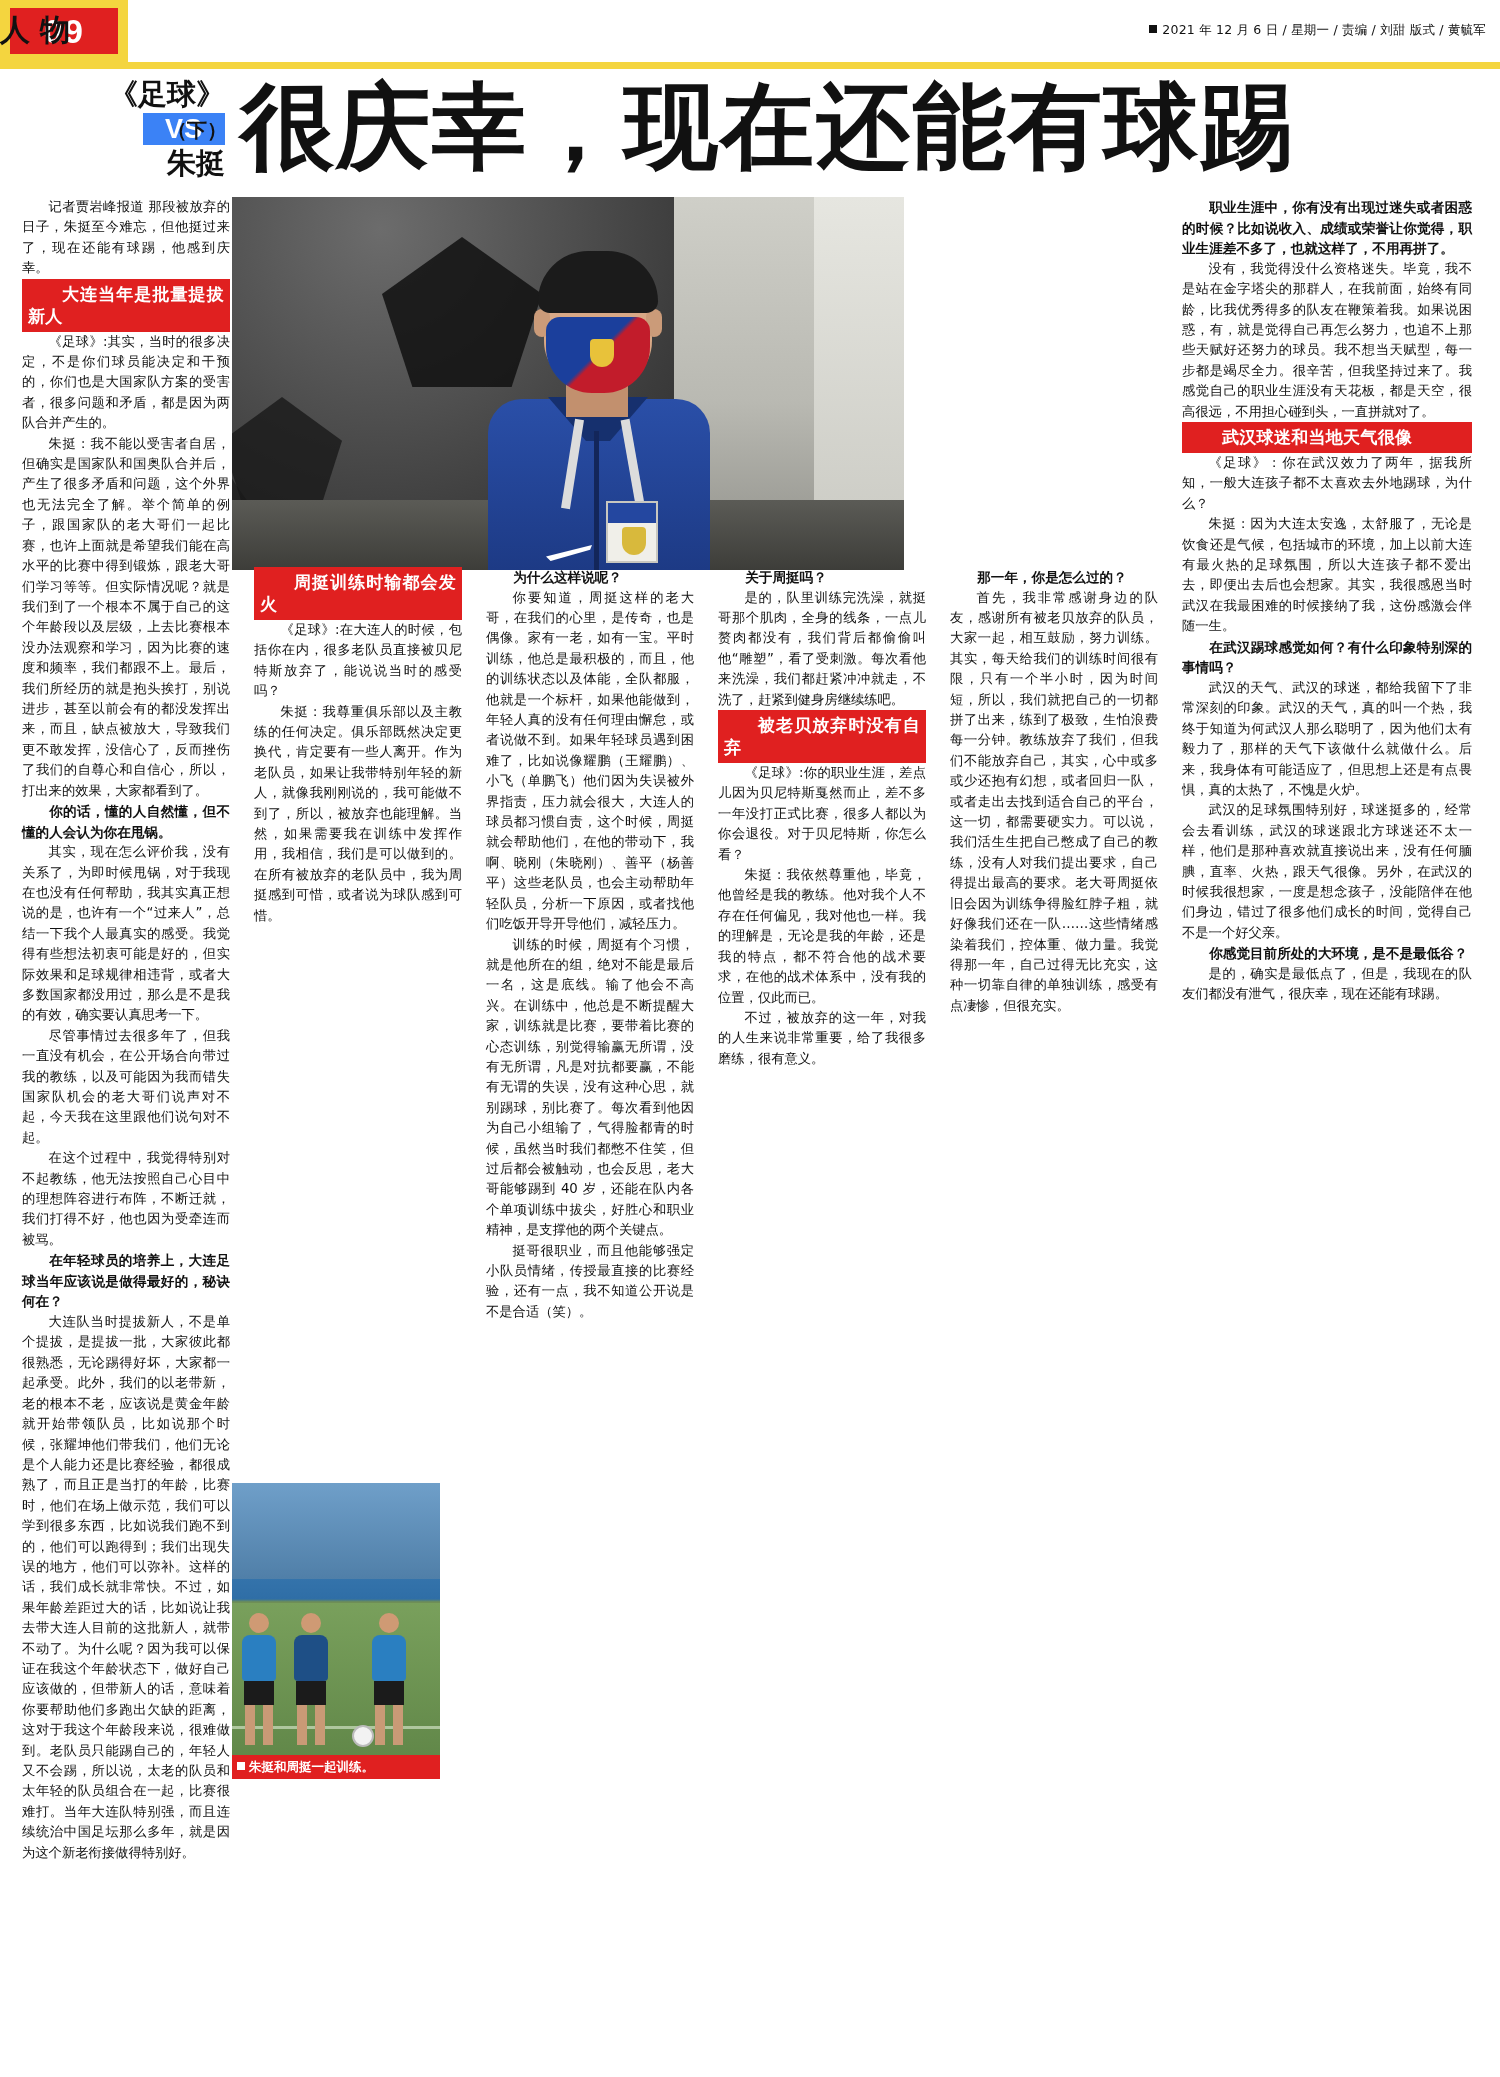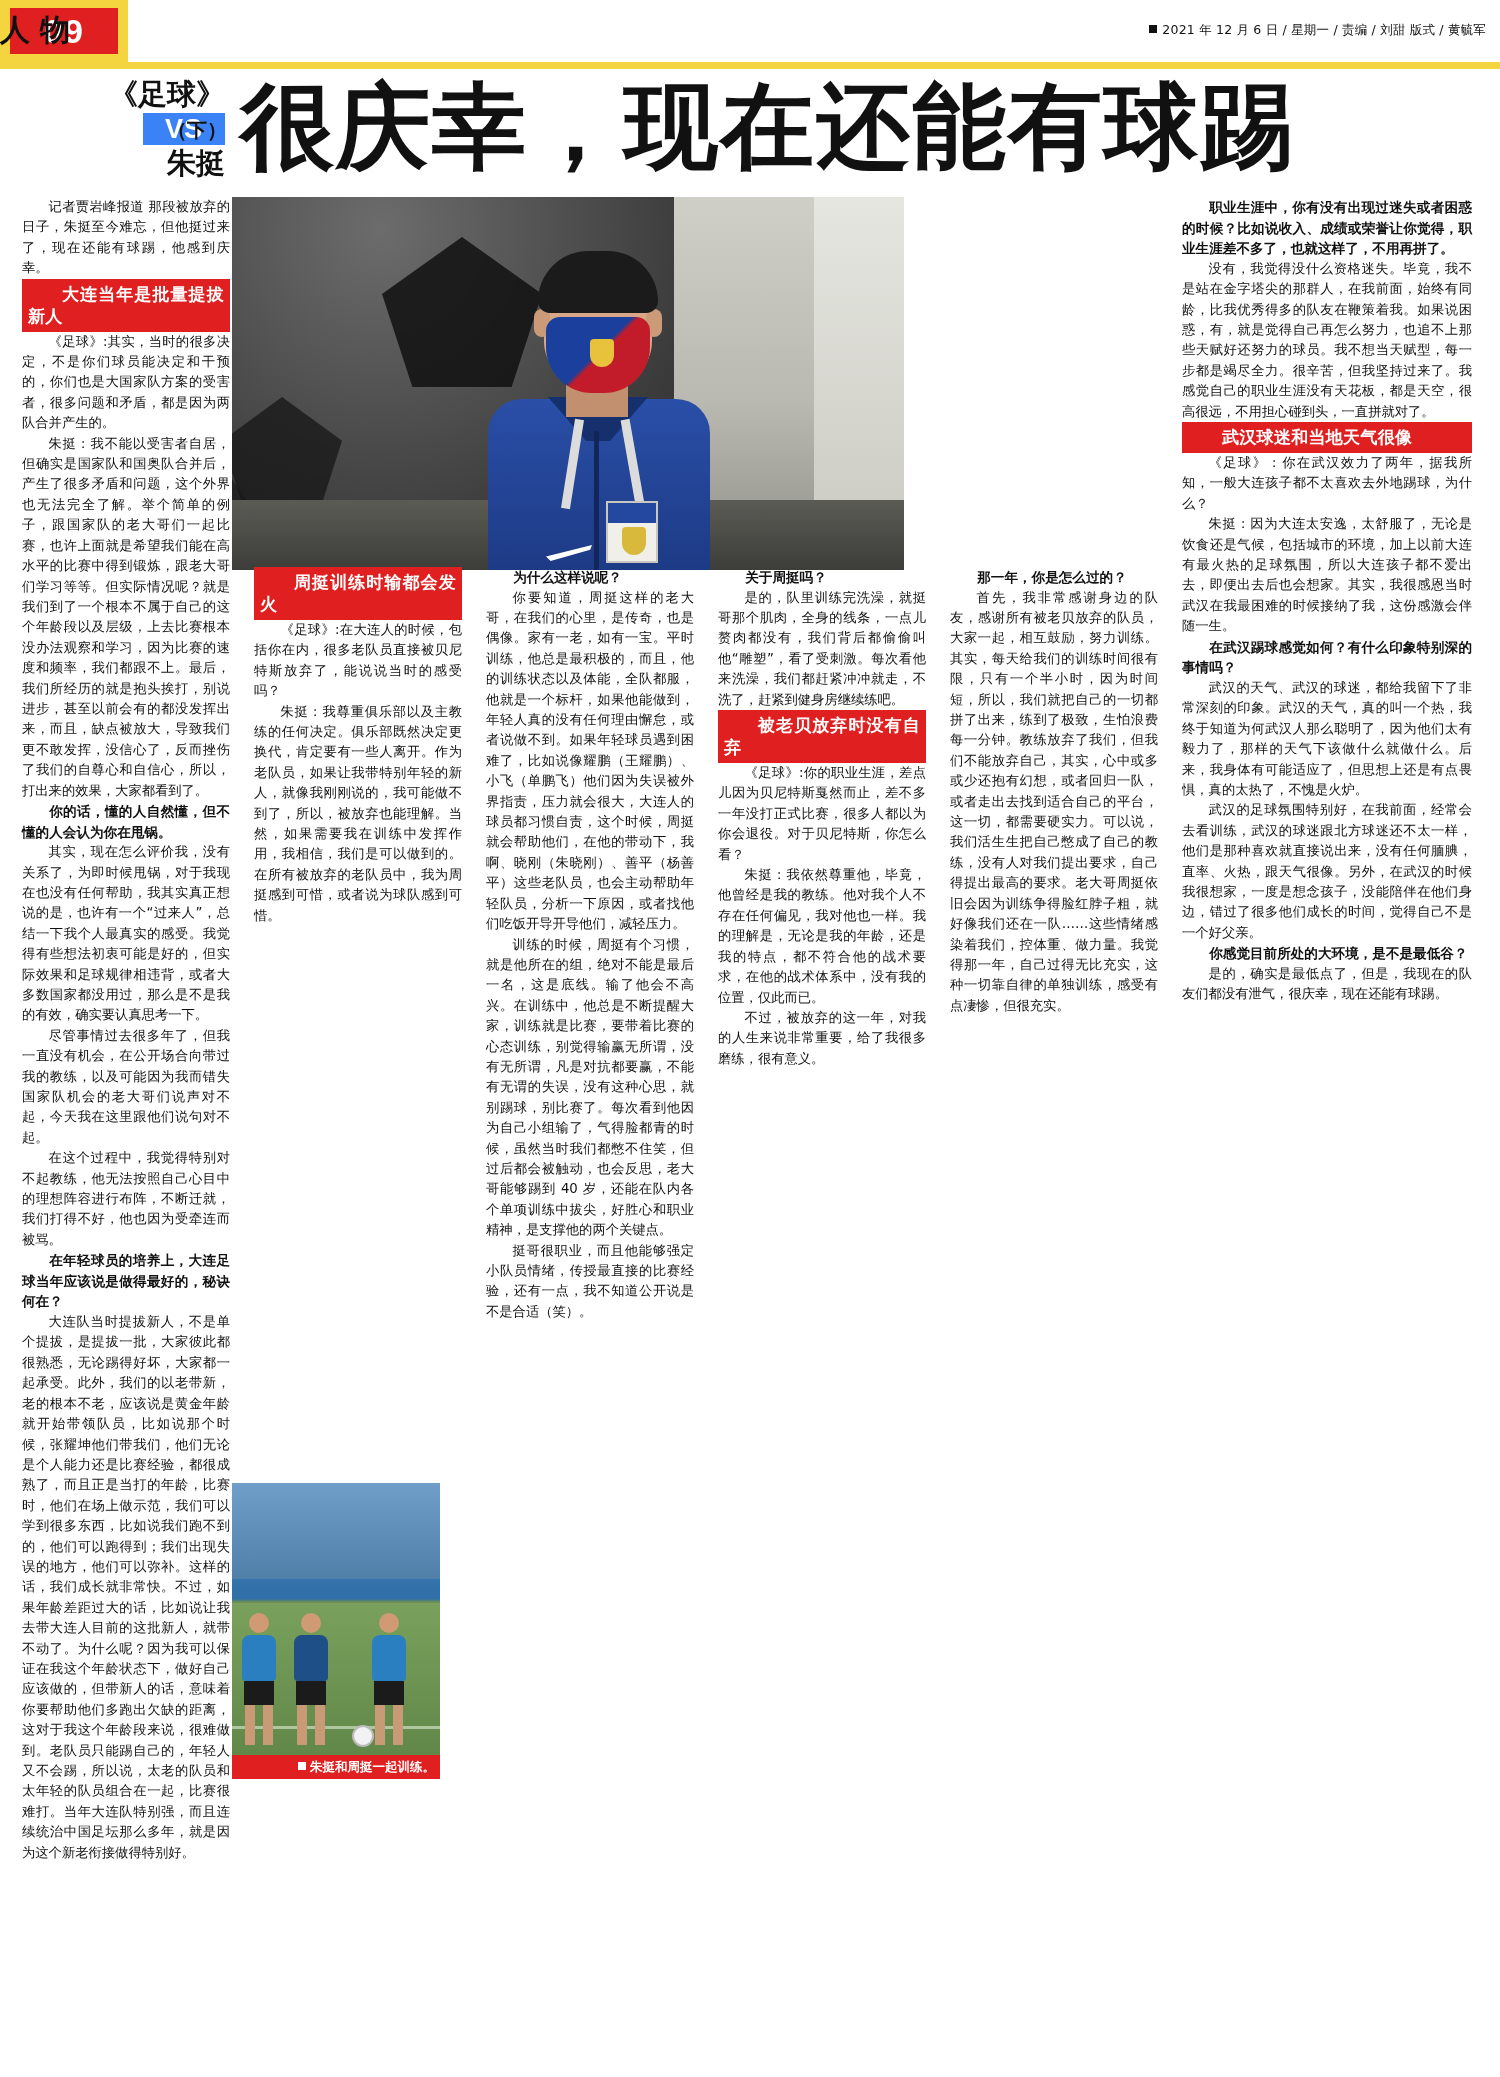--- a/index.html
+++ b/index.html
@@ -112,21 +112,21 @@
     position:absolute; left:232px; top:197px; width:672px; height:373px;
     overflow:hidden; background:#2b2b2b;
   }
   .photo-small {
     position:absolute; left:232px; top:1483px; width:208px; height:290px;
     overflow:hidden; background:#2f6fa8;
   }
   .caption {
     position:absolute; left:232px; top:1755px; width:208px;
     background:#e02020; color:#fff; font-size:12.5px; font-weight:bold;
-    padding:4px 5px; line-height:16px;text-align:right;
+    padding:4px 5px; line-height:16px;
   }
   .caption .sq { display:inline-block;width:8px;height:8px;background:#fff;margin-right:4px;position:relative;top:-1px;}
 
   
   .mp-bg { position:absolute; inset:0; background:linear-gradient(145deg,#3a3a3a 0%,#1d1d1d 45%,#4a4a4a 100%); }
   .mp-ball {
     position:absolute; left:-40px; top:-130px; width:540px; height:540px;
     border-radius:50%;
     background:radial-gradient(circle at 35% 30%, #6c6c6c 0%, #3c3c3c 60%, #222 100%);
   }
@@ -339,19 +339,19 @@
     </div>
 
     <div class="col c6">
       <p class="bold-q">职业生涯中，你有没有出现过迷失或者困惑的时候？比如说收入、成绩或荣誉让你觉得，职业生涯差不多了，也就这样了，不用再拼了。</p>
       <p>没有，我觉得没什么资格迷失。毕竟，我不是站在金字塔尖的那群人，在我前面，始终有同龄，比我优秀得多的队友在鞭策着我。如果说困惑，有，就是觉得自己再怎么努力，也追不上那些天赋好还努力的球员。我不想当天赋型，每一步都是竭尽全力。很辛苦，但我坚持过来了。我感觉自己的职业生涯没有天花板，都是天空，很高很远，不用担心碰到头，一直拼就对了。</p>
       <p class="qhead">武汉球迷和当地天气很像</p>
       <p>《足球》：你在武汉效力了两年，据我所知，一般大连孩子都不太喜欢去外地踢球，为什么？</p>
       <p>朱挺：因为大连太安逸，太舒服了，无论是饮食还是气候，包括城市的环境，加上以前大连有最火热的足球氛围，所以大连孩子都不爱出去，即便出去后也会想家。其实，我很感恩当时武汉在我最困难的时候接纳了我，这份感激会伴随一生。</p>
       <p class="bold-q">在武汉踢球感觉如何？有什么印象特别深的事情吗？</p>
       <p>武汉的天气、武汉的球迷，都给我留下了非常深刻的印象。武汉的天气，真的叫一个热，我终于知道为何武汉人那么聪明了，因为他们太有毅力了，那样的天气下该做什么就做什么。后来，我身体有可能适应了，但思想上还是有点畏惧，真的太热了，不愧是火炉。</p>
-      <p>武汉的足球氛围特别好，在我前面，经常会去看训练，武汉的球迷跟北方球迷还不太一样，他们是那种喜欢就直接说出来，没有任何腼腆，直率、火热，跟天气很像。另外，在武汉的时候我很想家，一度是想念孩子，没能陪伴在他们身边，错过了很多他们成长的时间，觉得自己不是一个好父亲。</p>
+      <p>武汉的足球氛围特别好，球迷挺多的，经常会去看训练，武汉的球迷跟北方球迷还不太一样，他们是那种喜欢就直接说出来，没有任何腼腆，直率、火热，跟天气很像。另外，在武汉的时候我很想家，一度是想念孩子，没能陪伴在他们身边，错过了很多他们成长的时间，觉得自己不是一个好父亲。</p>
       <p class="bold-q">你感觉目前所处的大环境，是不是最低谷？</p>
       <p>是的，确实是最低点了，但是，我现在的队友们都没有泄气，很庆幸，现在还能有球踢。</p>
     </div>
 
   </div>
 </div>
 
 </body></html>

